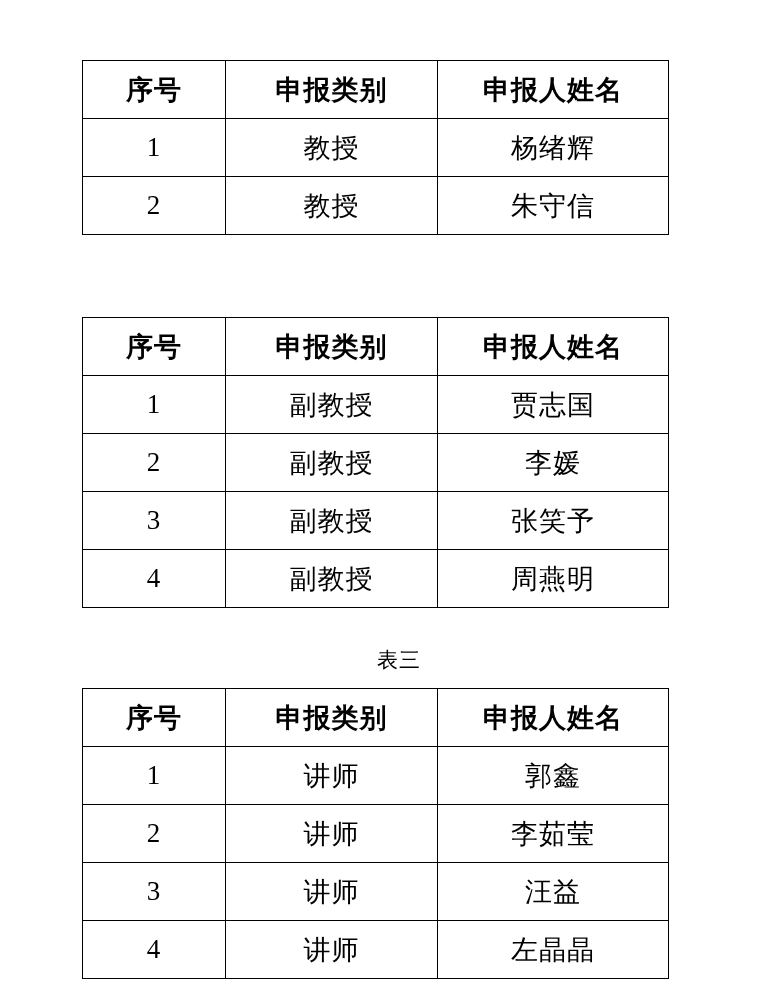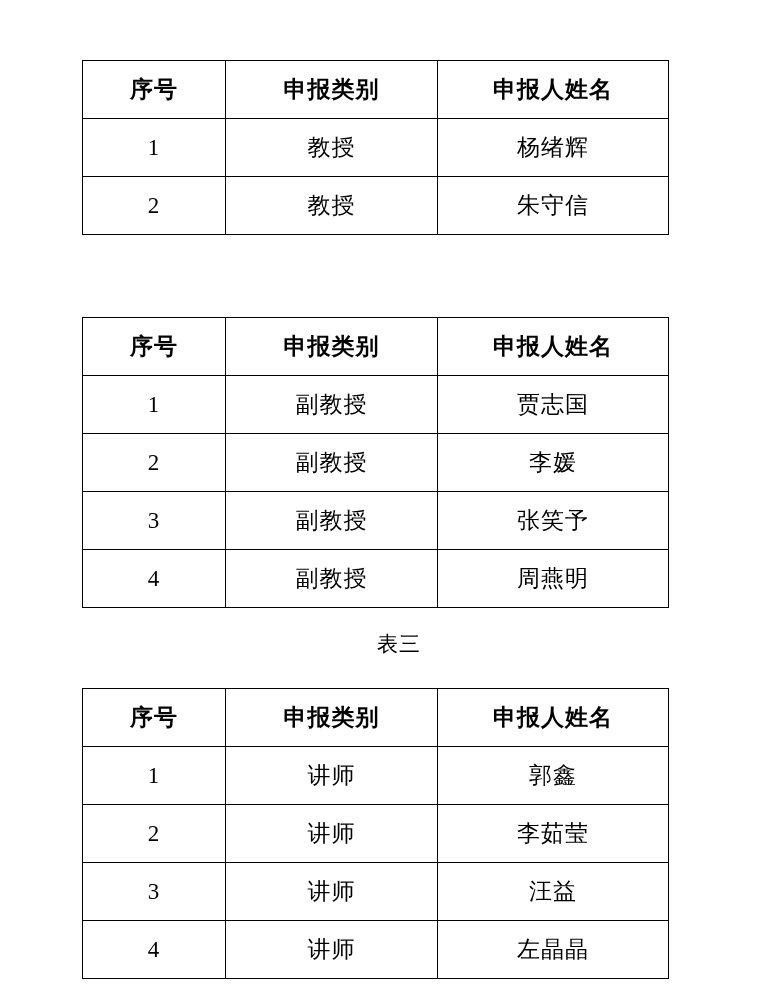--- a/index.html
+++ b/index.html
@@ -37,41 +37,41 @@
     left: 0;
     width: 586px;
     border-collapse: collapse;
     table-layout: fixed;
   }
   table.doc-table td, table.doc-table th {
     border: 1.5px solid #000000;
     height: 57px;
     text-align: center;
     vertical-align: middle;
-    font-size: 23px;
+    font-size: 27px;
     padding: 0;
     overflow: hidden;
   }
   table.doc-table th {
     font-weight: bold;
     letter-spacing: 1px;
   }
   table.doc-table td {
     font-weight: normal;
     letter-spacing: 1px;
   }
   col.c-serial   { width: 143px; }
   col.c-category { width: 212px; }
   col.c-name     { width: 231px; }
 
   #t1-title { top: 22px; }
   #t1       { top: 60px; }
   #t2-title { top: 274px; }
   #t2       { top: 317px; }
-  #t3-title { top: 630px; }
+  #t3-title { top: 646px; }
   #t3       { top: 688px; }
 </style>
 </head>
 <body>
 
 <div class="doc">
 
 
   <table id="t1" class="doc-table">
     <colgroup>

